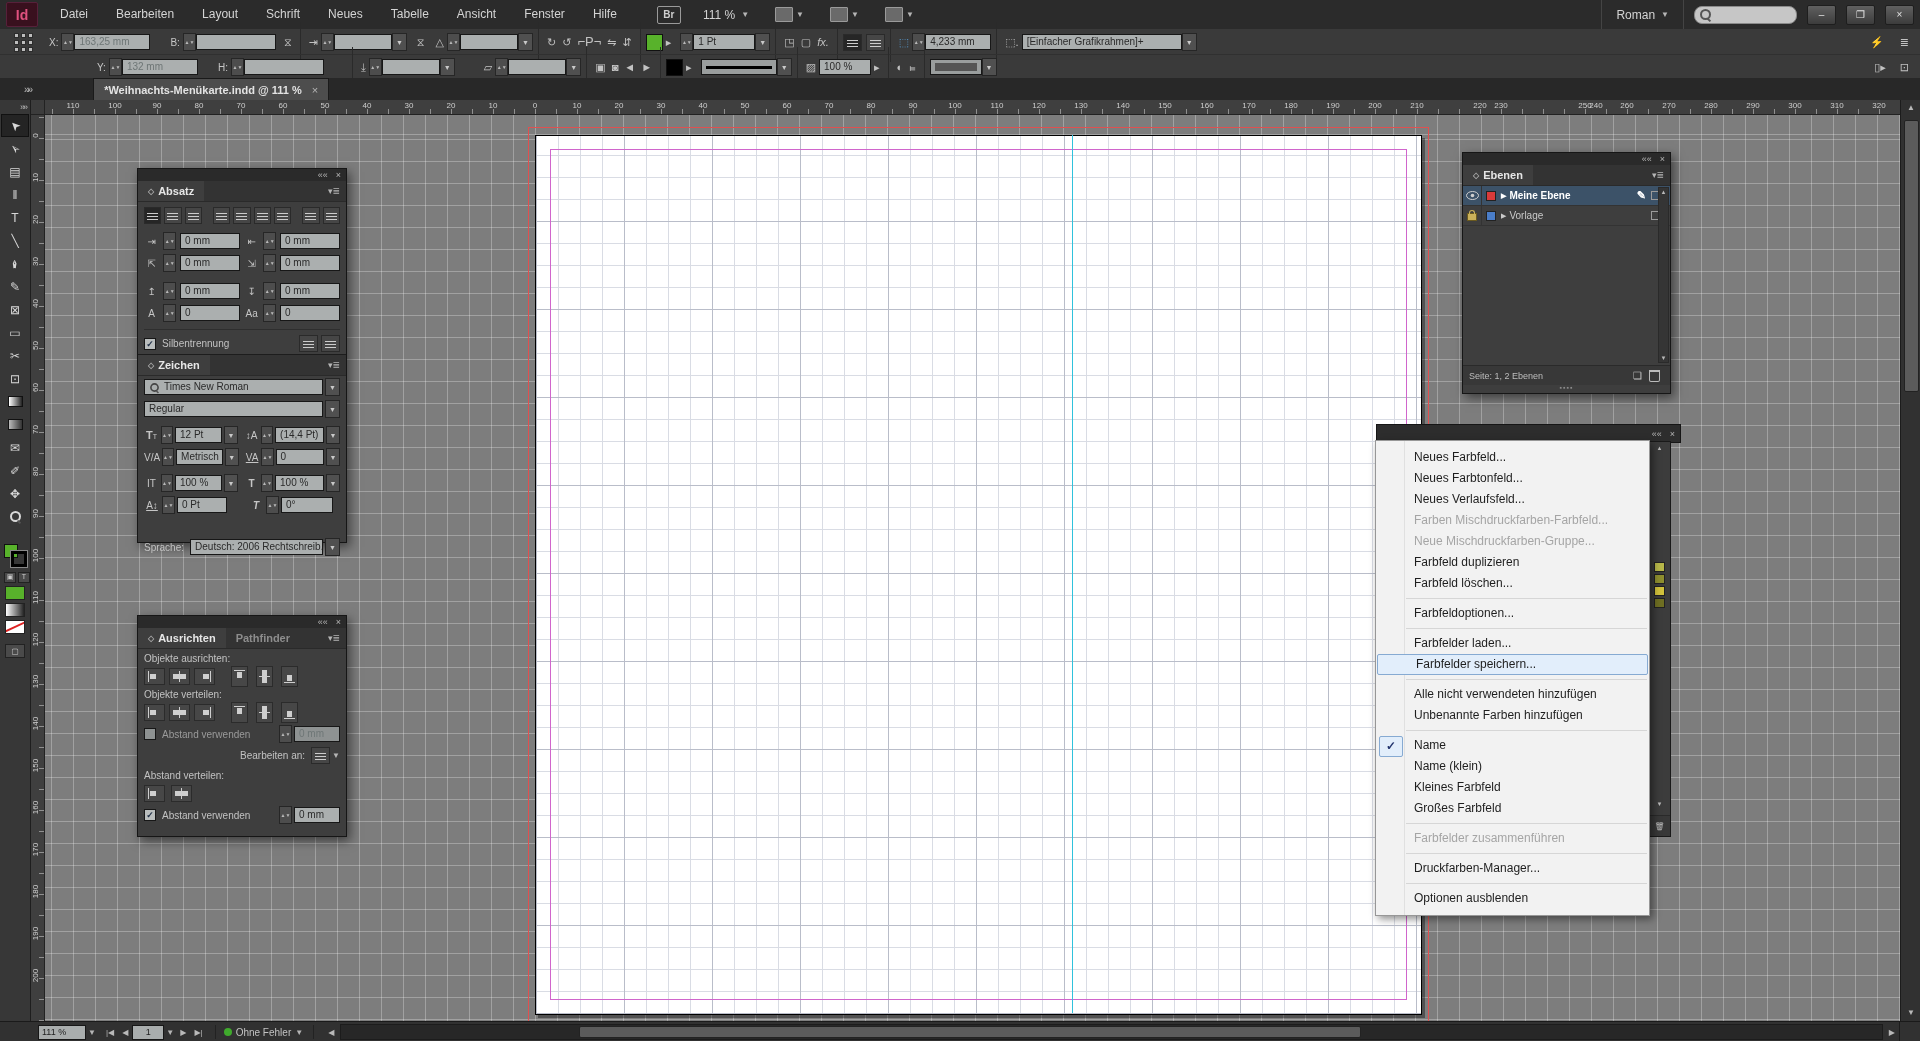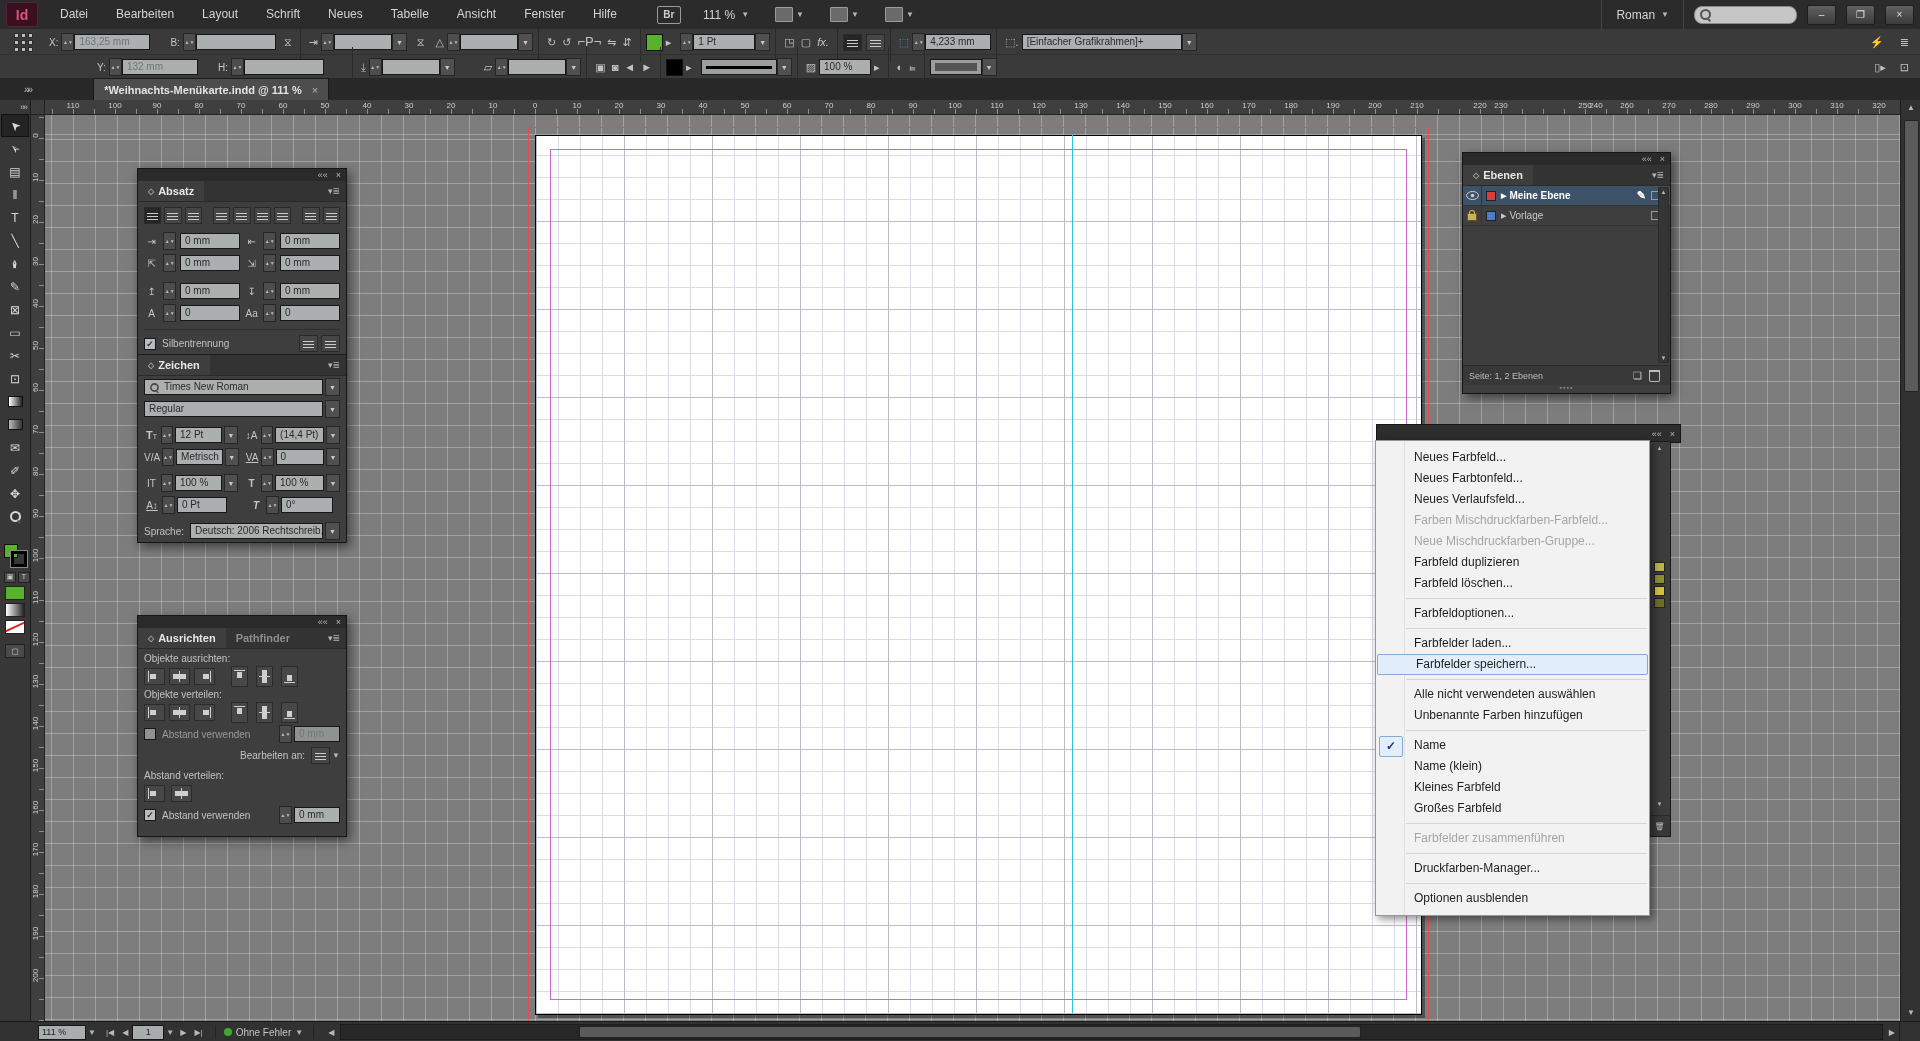--- a/index.html
+++ b/index.html
@@ -620,21 +620,21 @@
     </div>
     <div class="prow">
       <span class="pico" style="text-decoration:underline">A↕</span>
       <span class="spin">▲▼</span>
       <span class="field" style="width:40px">0 Pt</span>
       <span style="width:13px"></span>
       <span class="pico" style="margin-left:4px;font-style:italic"><b><i>T</i></b></span>
       <span class="spin">▲▼</span>
       <span class="field" style="width:42px">0°</span>
     </div>
-    <div class="prow" style="margin-top:4px">
+    <div class="prow" style="margin-top:20px">
       <span class="plabel">Sprache:</span>
       <span class="field" style="flex:1;margin-left:4px">Deutsch: 2006 Rechtschreib...</span>
       <span class="ddbtn">▼</span>
     </div>
   </div>
 
   <div class="panel" style="left:137px;top:515px;width:208px;height:220px">
     <div class="pstrip">
       <span>««</span>
       <span>×</span>
@@ -816,21 +816,21 @@
       <div class="menu-item disabled"><span>Farben Mischdruckfarben-Farbfeld...</span></div>
       <div class="menu-item disabled"><span>Neue Mischdruckfarben-Gruppe...</span></div>
       <div class="menu-item"><span>Farbfeld duplizieren</span></div>
       <div class="menu-item"><span>Farbfeld löschen...</span></div>
       <div class="menu-sep"></div>
       <div class="menu-item"><span>Farbfeldoptionen...</span></div>
       <div class="menu-sep"></div>
       <div class="menu-item"><span>Farbfelder laden...</span></div>
       <div class="menu-item hl"><span>Farbfelder speichern...</span></div>
       <div class="menu-sep"></div>
-      <div class="menu-item"><span>Alle nicht verwendeten auswählen</span></div>
+      <div class="menu-item"><span>Alle nicht verwendeten hinzufügen</span></div>
       <div class="menu-item"><span>Unbenannte Farben hinzufügen</span></div>
       <div class="menu-sep"></div>
       <div class="menu-item"><span class="menu-check">✓</span><span>Name</span></div>
       <div class="menu-item"><span>Name (klein)</span></div>
       <div class="menu-item"><span>Kleines Farbfeld</span></div>
       <div class="menu-item"><span>Großes Farbfeld</span></div>
       <div class="menu-sep"></div>
       <div class="menu-item disabled"><span>Farbfelder zusammenführen</span></div>
       <div class="menu-sep"></div>
       <div class="menu-item"><span>Druckfarben-Manager...</span></div>

